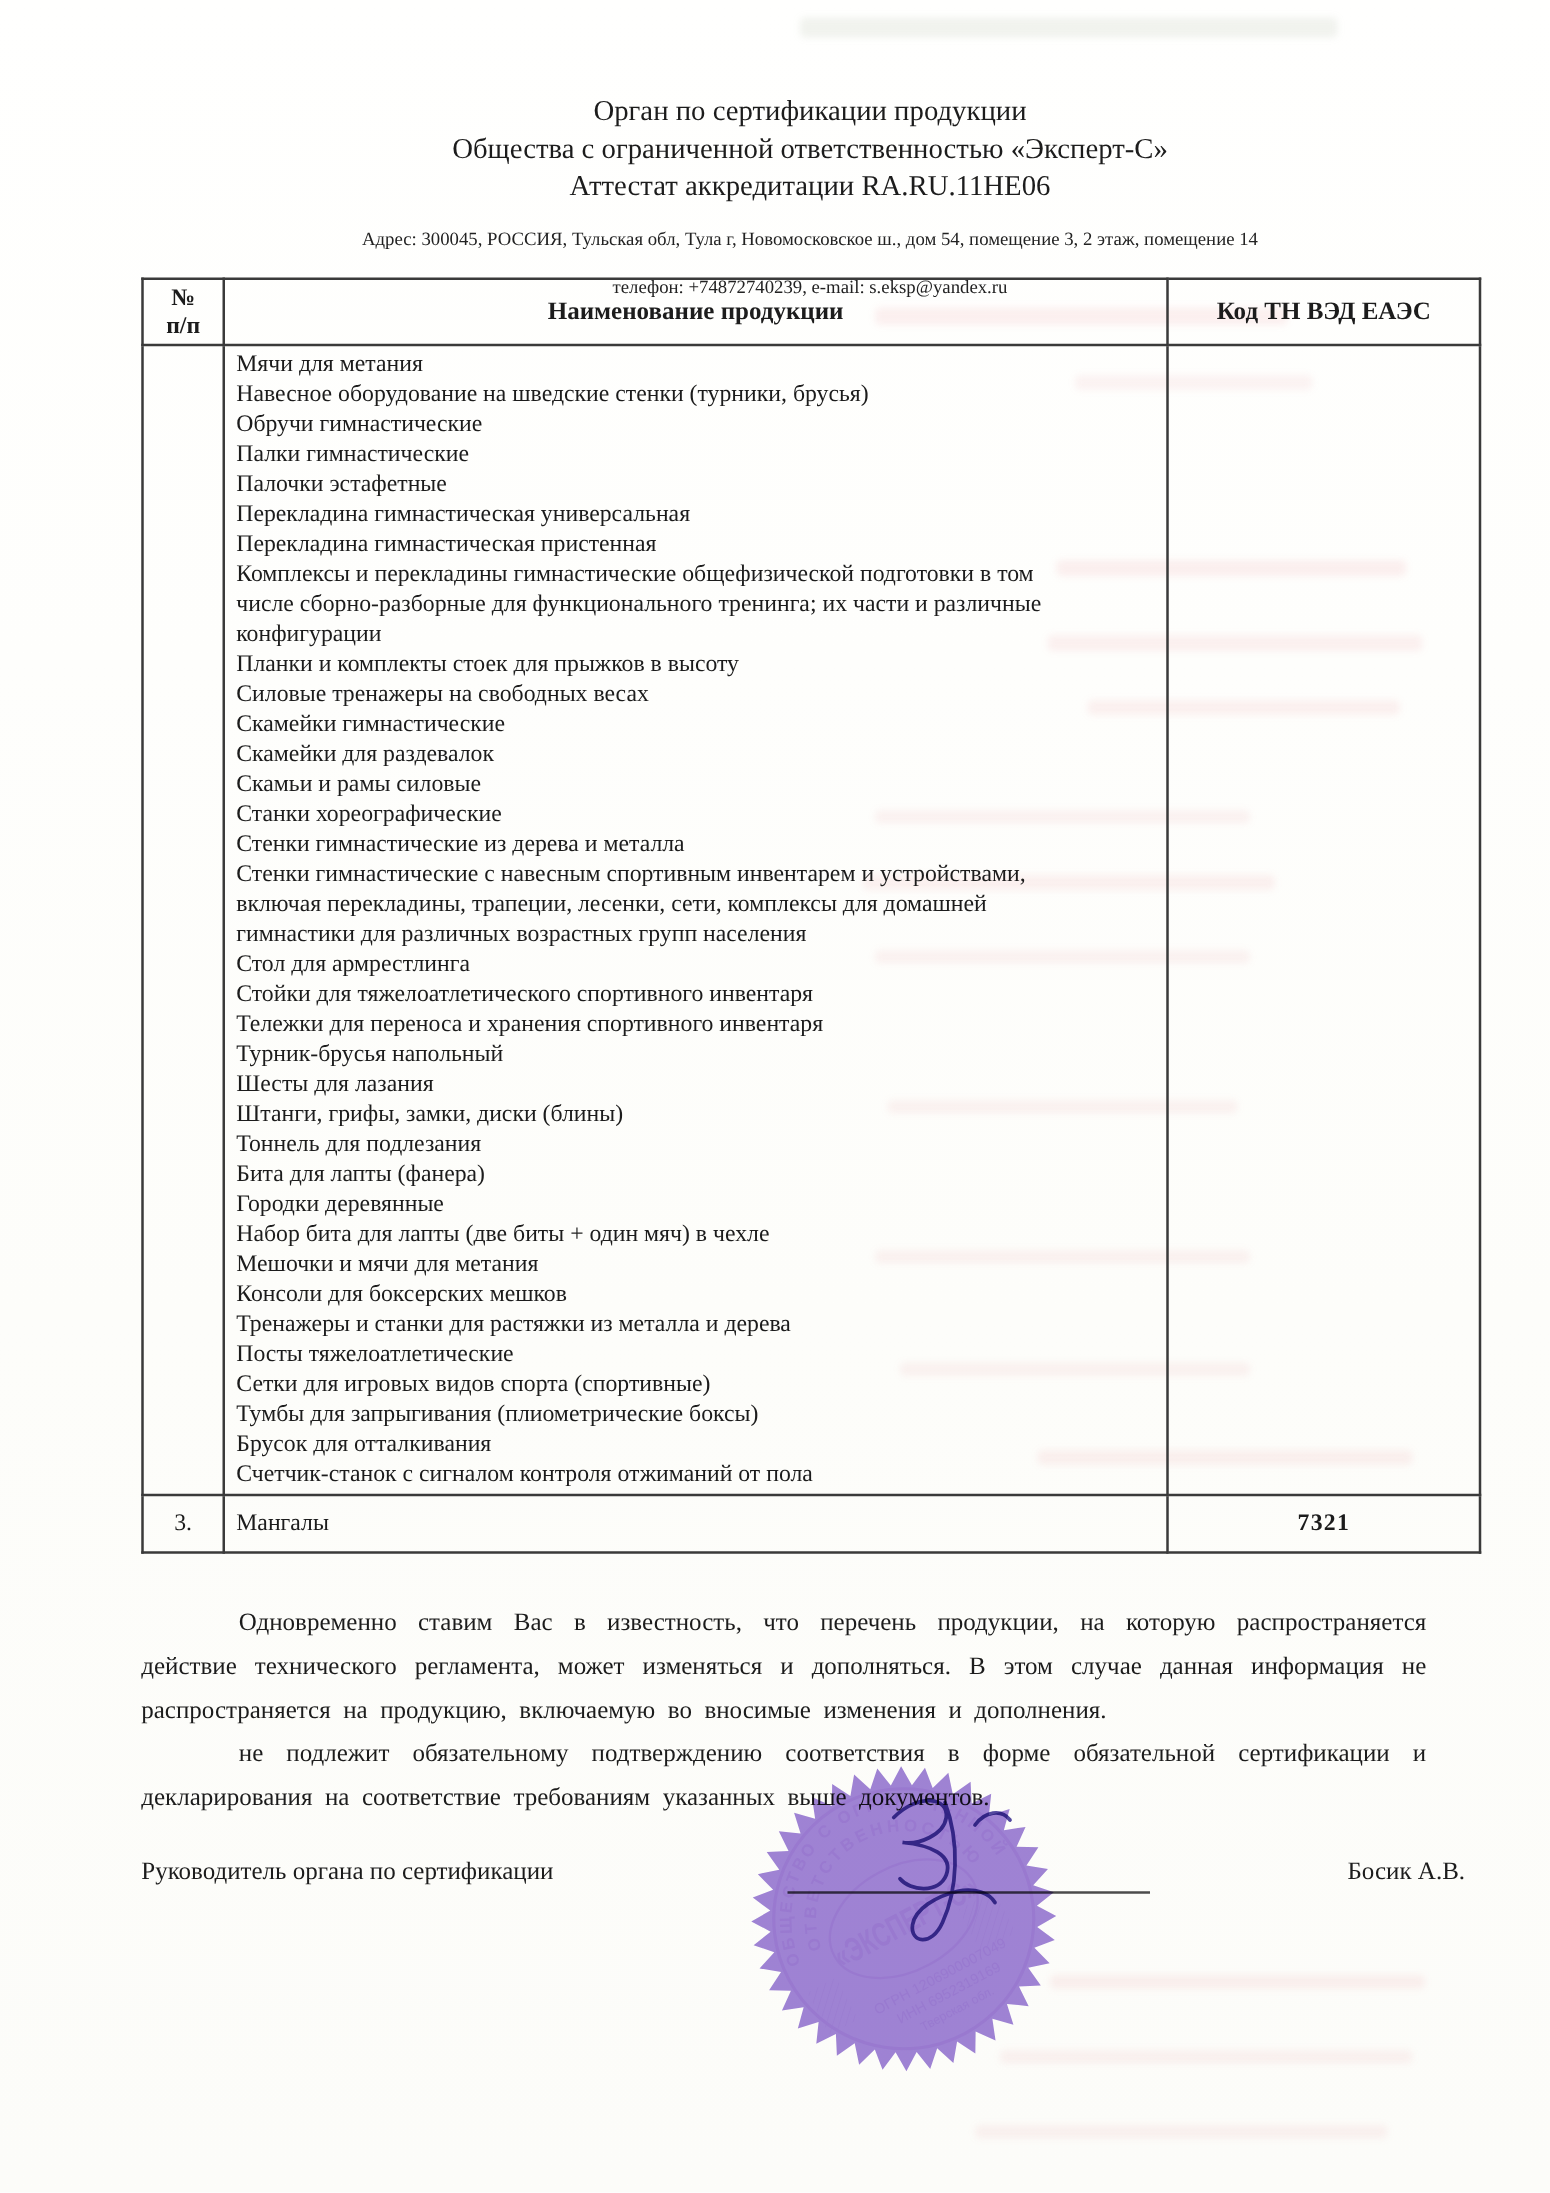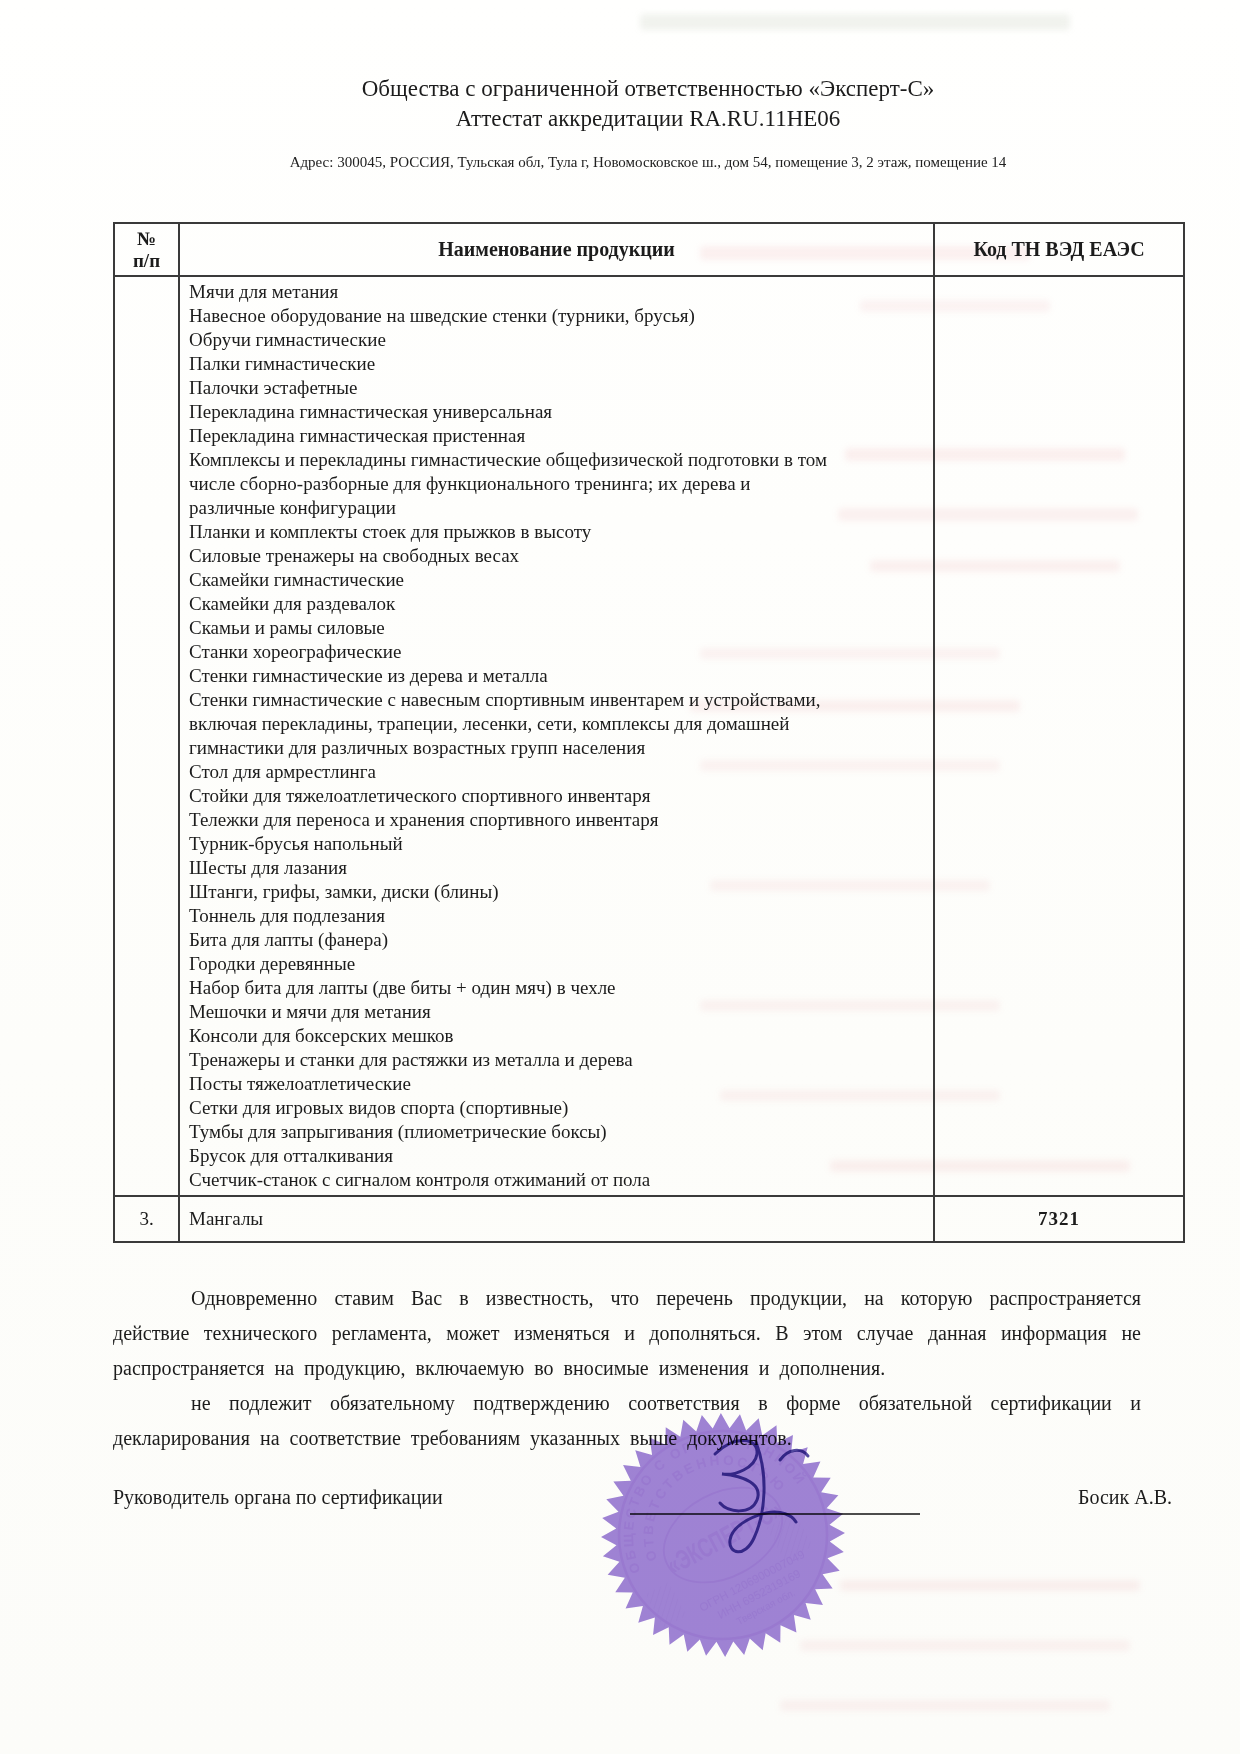--- a/index.html
+++ b/index.html
@@ -55,23 +55,25 @@
   <div class="bl" style="left:700px;top:760px;width:300px;height:11px;background:rgba(222,105,115,.08);"></div>
   <div class="bl" style="left:710px;top:880px;width:280px;height:11px;background:rgba(222,105,115,.08);"></div>
   <div class="bl" style="left:700px;top:1000px;width:300px;height:11px;background:rgba(222,105,115,.08);"></div>
   <div class="bl" style="left:720px;top:1090px;width:280px;height:11px;background:rgba(222,105,115,.08);"></div>
   <div class="bl" style="left:830px;top:1160px;width:300px;height:12px;background:rgba(222,105,115,.09);"></div>
   <div class="bl" style="left:840px;top:1580px;width:300px;height:11px;background:rgba(222,105,115,.09);"></div>
   <div class="bl" style="left:800px;top:1640px;width:330px;height:11px;background:rgba(222,105,115,.08);"></div>
   <div class="bl" style="left:780px;top:1700px;width:330px;height:11px;background:rgba(222,105,115,.08);"></div>
 
   <div class="doc-header">
+    <div class="h-line">Орган по сертификации продукции</div>
     <div class="h-line">Общества с ограниченной ответственностью «Эксперт-С»</div>
     <div class="h-line">Аттестат аккредитации RA.RU.11НЕ06</div>
     <div class="h-sub">Адрес: 300045, РОССИЯ, Тульская обл, Тула г, Новомосковское ш., дом 54, помещение 3, 2 этаж, помещение 14</div>
+    <div class="h-sub">телефон: +74872740239, e-mail: s.eksp@yandex.ru</div>
   </div>
 
   <table class="products">
     <colgroup>
         <col style="width:65px">
         <col style="width:755px">
         <col style="width:250px">
       </colgroup>
     <thead>
       <tr>
@@ -85,21 +87,21 @@
       <tr>
         <td class="cell-empty"></td>
         <td class="cell-list">
           <div class="pl">Мячи для метания</div>
           <div class="pl">Навесное оборудование на шведские стенки (турники, брусья)</div>
           <div class="pl">Обручи гимнастические</div>
           <div class="pl">Палки гимнастические</div>
           <div class="pl">Палочки эстафетные</div>
           <div class="pl">Перекладина гимнастическая универсальная</div>
           <div class="pl">Перекладина гимнастическая пристенная</div>
-          <div class="pl">Комплексы и перекладины гимнастические общефизической подготовки в том числе сборно-разборные для функционального тренинга; их дерева и различные конфигурации</div>
+          <div class="pl">Комплексы и перекладины гимнастические общефизической подготовки в том числе сборно-разборные для функционального тренинга; их части и различные конфигурации</div>
           <div class="pl">Планки и комплекты стоек для прыжков в высоту</div>
           <div class="pl">Силовые тренажеры на свободных весах</div>
           <div class="pl">Скамейки гимнастические</div>
           <div class="pl">Скамейки для раздевалок</div>
           <div class="pl">Скамьи и рамы силовые</div>
           <div class="pl">Станки хореографические</div>
           <div class="pl">Стенки гимнастические из дерева и металла</div>
           <div class="pl">Стенки гимнастические с навесным спортивным инвентарем и устройствами, включая перекладины, трапеции, лесенки, сети, комплексы для домашней гимнастики для различных возрастных групп населения</div>
           <div class="pl">Стол для армрестлинга</div>
           <div class="pl">Стойки для тяжелоатлетического спортивного инвентаря</div>

